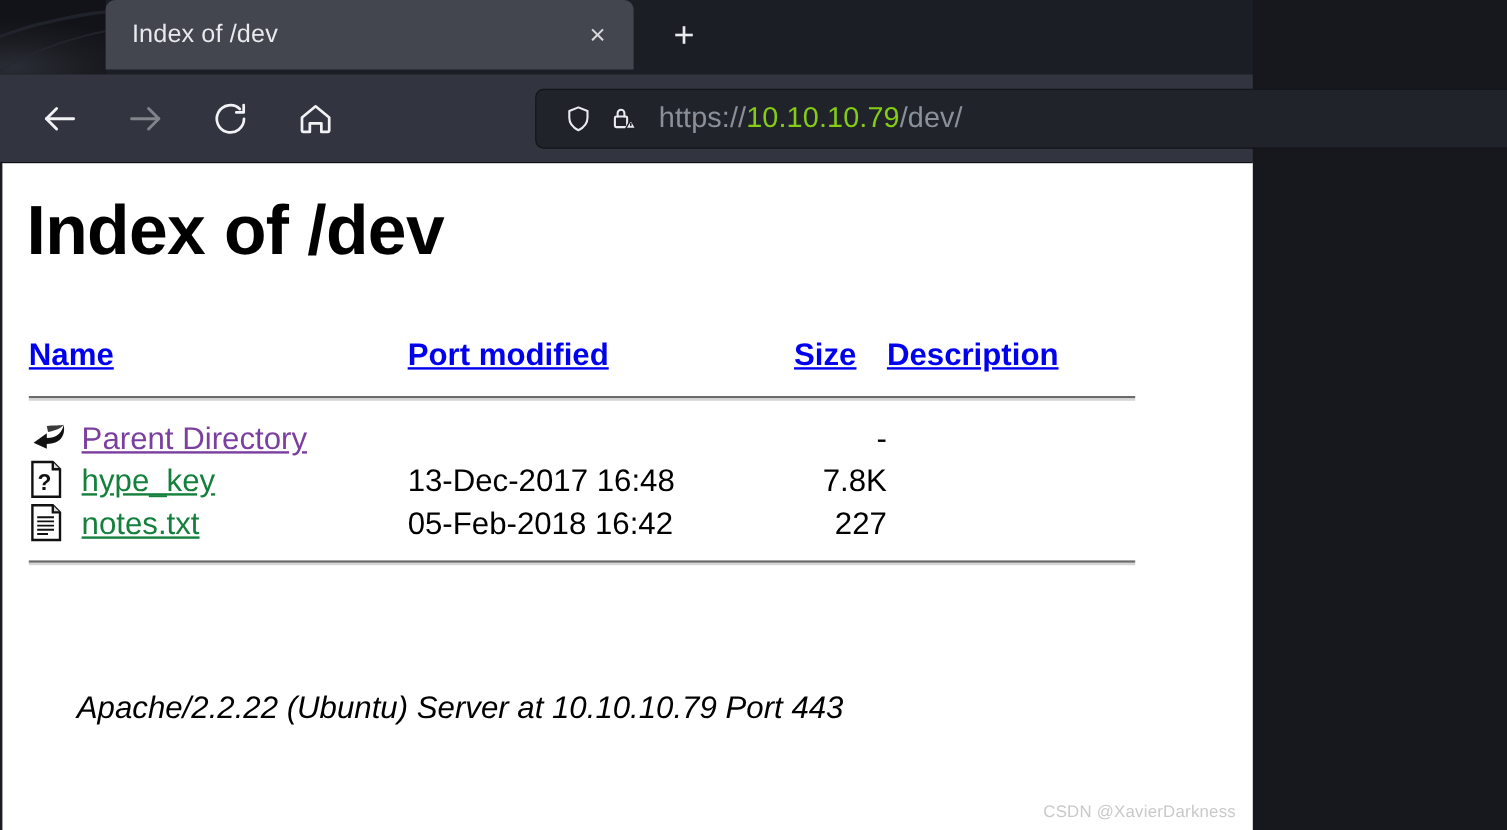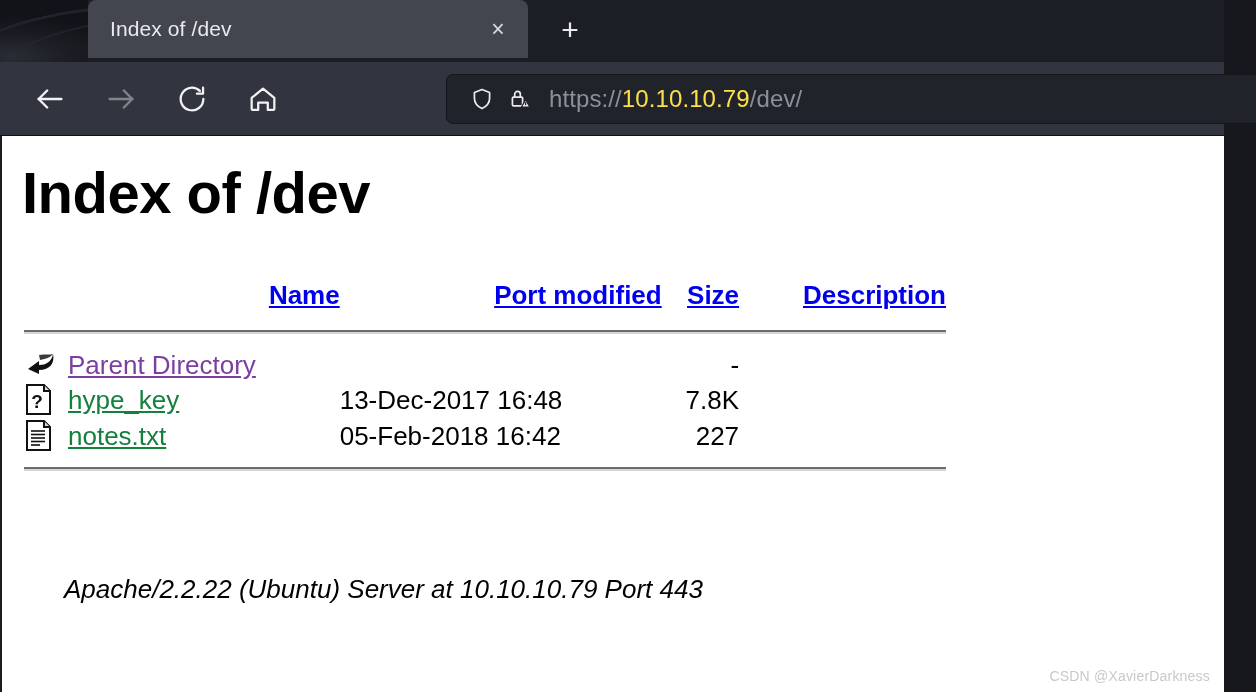--- a/index.html
+++ b/index.html
@@ -6,21 +6,21 @@
   html, body {
     margin: 0; padding: 0;
     width: 1256px; height: 692px;
     overflow: hidden;
     font-family: "Liberation Sans", sans-serif;
   }
   body { background: #16181d; }
 
   
   #browser {
-    width: 1224px; height: 692px;
+    width: 1044px; height: 692px;
     position: relative;
     display: flex; flex-direction: column;
   }
 
   
   #tabstrip {
     height: 62px;
     background: #1c1e26;
     position: relative;
     display: flex; align-items: flex-end;
@@ -121,21 +121,21 @@
     display: flex; align-items: center; justify-content: center;
     flex: 0 0 auto;
   }
   #url-text {
     margin-left: 10px;
     font-size: 24px;
     white-space: nowrap;
     color: #8a9099;
     letter-spacing: .1px;
   }
-  #url-text .host { color: #fde047; }
+  #url-text .host { color: #84cc16; }
 
   
   #content {
     flex: 1 1 auto;
     background: #ffffff;
     border-left: 2px solid #1a1c22;
     border-top: 1px solid #0f1115;
     position: relative;
     overflow: hidden;
   }
@@ -156,21 +156,21 @@
   }
 
   table#listing {
     position: absolute;
     left: 22px; top: 144px;
     border-collapse: collapse;
     font-size: 26px;
     color: #000;
   }
   table#listing th {
-    text-align: right;
+    text-align: left;
     font-weight: bold;
     padding: 0 0 6px 0;
     white-space: nowrap;
   }
   table#listing th a {
     color: #0000ee;
     text-decoration: underline;
   }
   table#listing td {
     padding: 1px 0;

